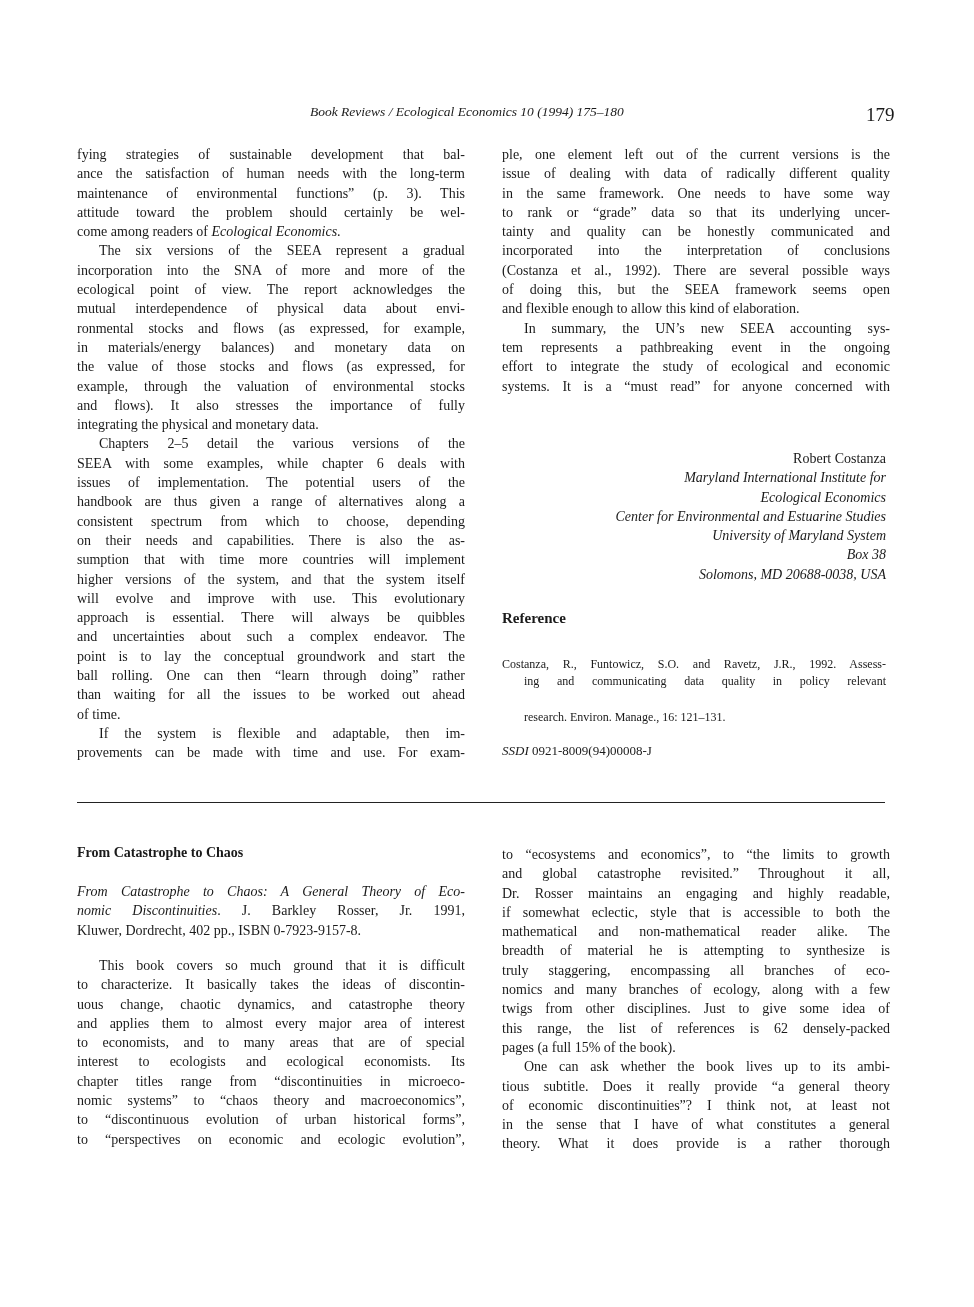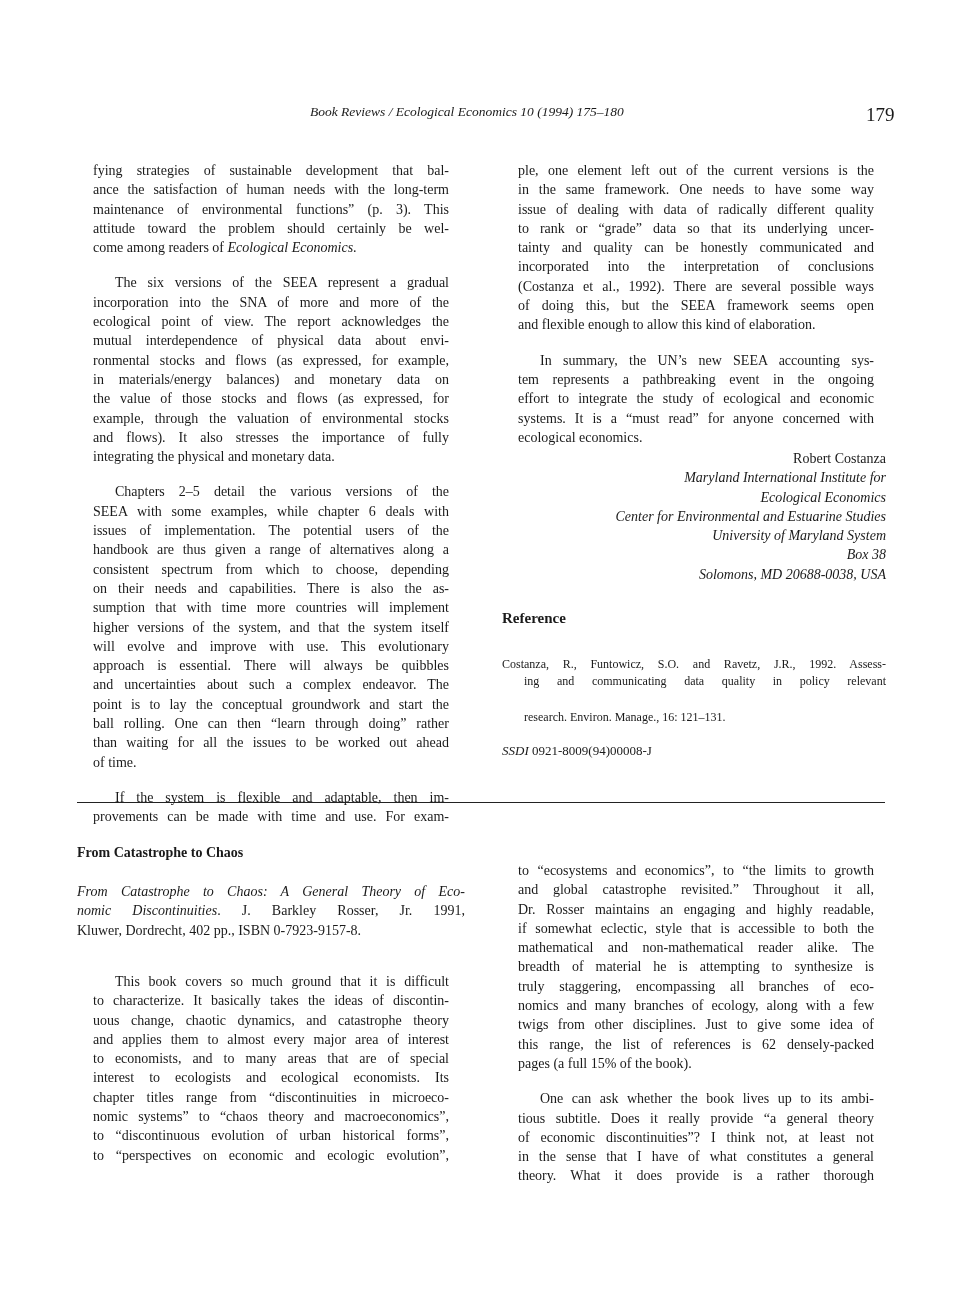--- a/index.html
+++ b/index.html
@@ -4,21 +4,21 @@
 <style>
   html, body { margin: 0; padding: 0; background: #ffffff; }
   body { width: 974px; height: 1307px; position: relative; overflow: hidden;
          font-family: "Liberation Serif", "DejaVu Serif", serif; color: #1a1a1a; }
   .running-head { position: absolute; top: 104px; left: 0; width: 974px; height: 20px; }
   .rh-title { position: absolute; left: 310px; top: 0; font-style: italic; font-size: 13.5px; }
   .rh-page { position: absolute; left: 866px; top: 0; font-size: 19px; }
   .col { position: absolute; width: 388px; }
   .col-left-top { left: 77px; top: 145px; }
   .col-right-top { left: 502px; top: 145px; }
-  .para { margin: 16px; font-size: 14px; line-height: 19.3px; text-align: justify; }
+  .para { margin: 0; font-size: 14px; line-height: 19.3px; text-align: justify; }
   .para .ln { display: block; text-align: justify; text-align-last: justify; white-space: nowrap; overflow: visible; }
   .para .ln.last { text-align-last: left; }
   .para .ln.ind { text-indent: 22px; }
   em, .it { font-style: italic; }
   .signature { position: absolute; left: 502px; top: 449px; width: 384px; text-align: right; font-size: 14px; line-height: 19.3px; }
   .signature .it { font-style: italic; }
   .ref-heading { position: absolute; left: 502px; top: 610px; font-weight: bold; font-size: 15px; }
   .ref-entry { position: absolute; left: 502px; top: 656px; width: 384px; font-size: 12px; line-height: 16.5px; }
   .ref-entry .ln { display: block; text-align: justify; text-align-last: justify; white-space: nowrap; }
   .ref-entry .ln.sub { padding-left: 22px; }
@@ -77,35 +77,34 @@
       <span class="ln last">of time.</span>
     </div>
     <div class="para">
       <span class="ln ind">If the system is flexible and adaptable, then im-</span>
       <span class="ln">provements can be made with time and use. For exam-</span>
     </div>
   </div>
 <div class="col col-right-top" id="col-tr">
     <div class="para">
       <span class="ln">ple, one element left out of the current versions is the</span>
+      <span class="ln">issue of dealing with data of radically different quality</span>
       <span class="ln">in the same framework. One needs to have some way</span>
-      <span class="ln">issue of dealing with data of radically different quality</span>
       <span class="ln">to rank or “grade” data so that its underlying uncer-</span>
       <span class="ln">tainty and quality can be honestly communicated and</span>
       <span class="ln">incorporated into the interpretation of conclusions</span>
       <span class="ln">(Costanza et al., 1992). There are several possible ways</span>
       <span class="ln">of doing this, but the SEEA framework seems open</span>
       <span class="ln last">and flexible enough to allow this kind of elaboration.</span>
     </div>
     <div class="para">
       <span class="ln ind">In summary, the UN’s new SEEA accounting sys-</span>
       <span class="ln">tem represents a pathbreaking event in the ongoing</span>
       <span class="ln">effort to integrate the study of ecological and economic</span>
       <span class="ln">systems. It is a “must read” for anyone concerned with</span>
-      <span class="ln last">ecological economics.</span>
     </div>
   </div>
 
 <div class="signature">
   <div>Robert Costanza</div>
   <div class="it">Maryland International Institute for</div>
   <div class="it">Ecological Economics</div>
   <div class="it">Center for Environmental and Estuarine Studies</div>
   <div class="it">University of Maryland System</div>
   <div class="it">Box 38</div>

